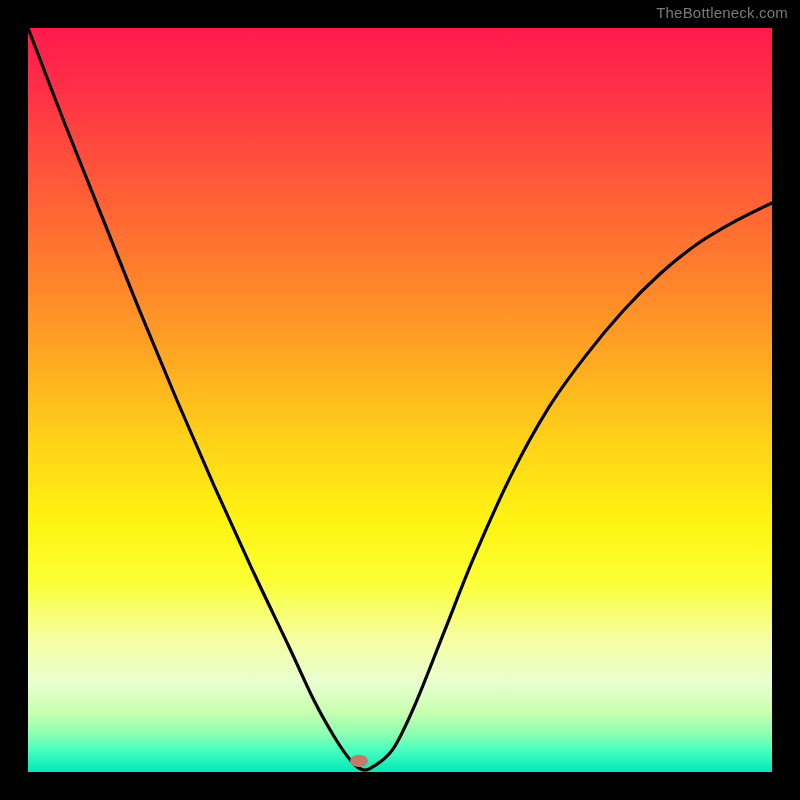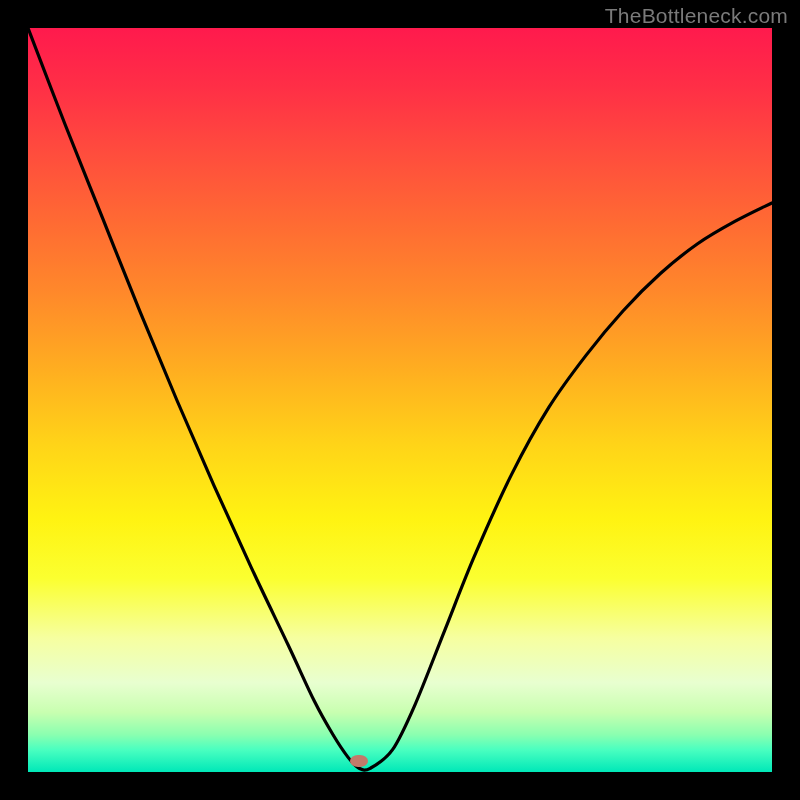--- a/index.html
+++ b/index.html
@@ -55,21 +55,21 @@
     height: 12px;
     border-radius: 8px / 6px;
     background: #c27a6a;
     transform: translate(-50%, -50%);
   }
   .watermark {
     position: absolute;
     top: 4px;
     right: 12px;
     color: #7a7a7a;
-    font-size: 21px;
+    font-size: 15px;
     font-weight: 500;
     letter-spacing: 0.2px;
     user-select: none;
   }
   svg.curve {
     position: absolute;
     inset: 0;
   }
 </style>
 </head>

